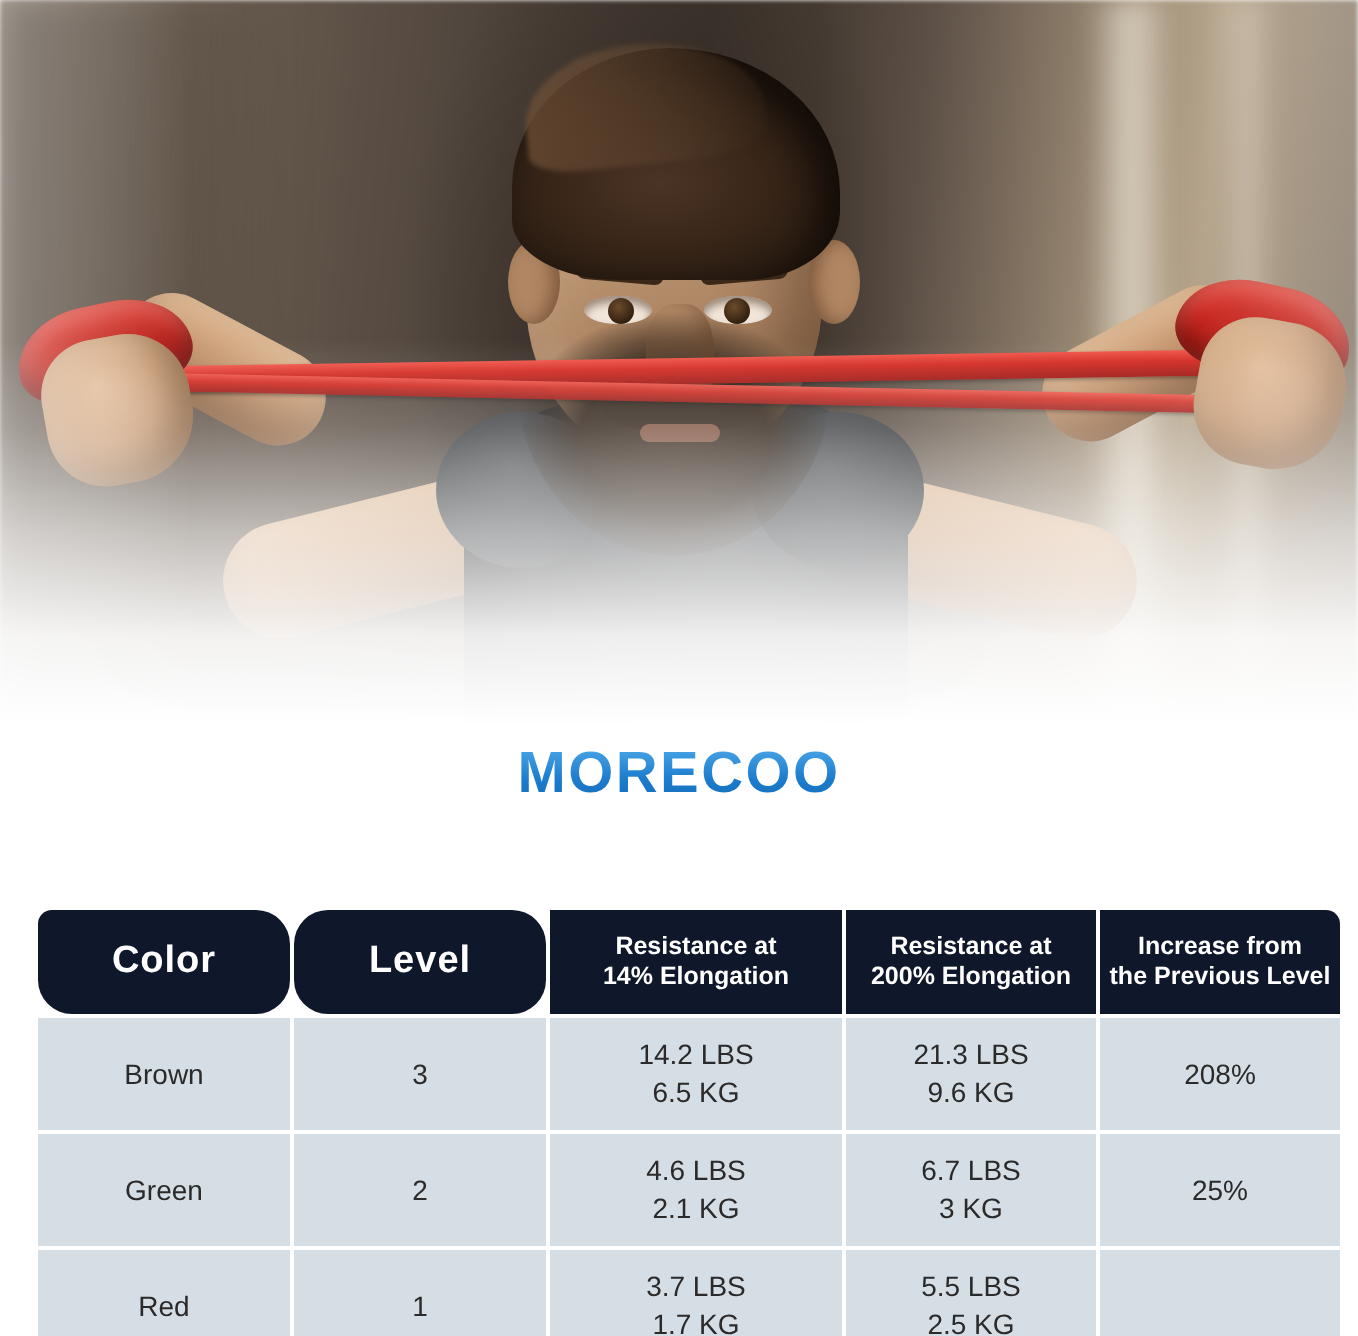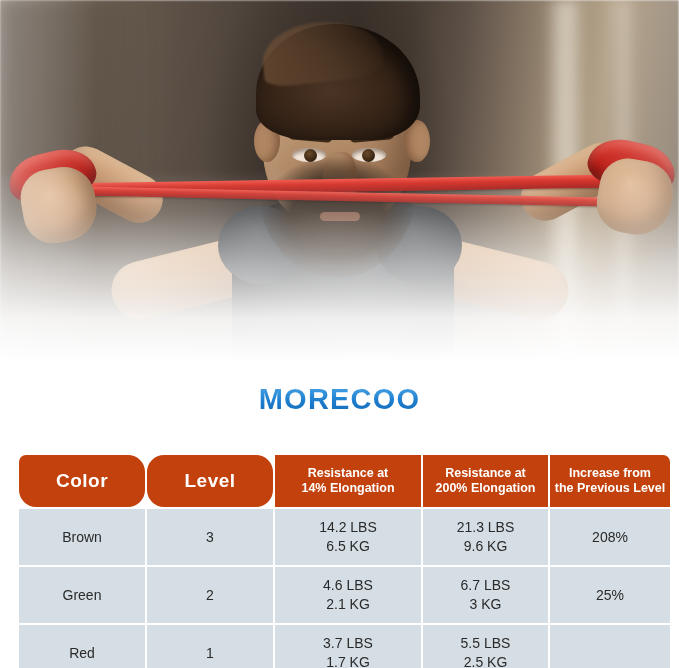--- a/index.html
+++ b/index.html
@@ -237,21 +237,21 @@
   .title-line1 {
     font-size: 29px;
     font-weight: bold;
     letter-spacing: 1.2px;
     color: #1b7fd1;
     background: linear-gradient(180deg, #4fa9e8 0%, #1c7ccd 55%, #1569b5 100%);
     -webkit-background-clip: text;
     background-clip: text;
     -webkit-text-fill-color: transparent;
     line-height: 1.1;
-    margin: 12px;
+    margin: 0;
   }
   .title-line2 {
     font-size: 31px;
     font-weight: bold;
     letter-spacing: 0.6px;
     color: #1b7fd1;
     background: linear-gradient(180deg, #4fa9e8 0%, #1c7ccd 55%, #1569b5 100%);
     -webkit-background-clip: text;
     background-clip: text;
     -webkit-text-fill-color: transparent;
@@ -264,21 +264,21 @@
   .chart-table {
     position: absolute;
     left: 17px;
     top: 453px;
     width: 647px;
     border-collapse: separate;
     border-spacing: 2px;
     table-layout: fixed;
   }
   .chart-table th {
-    background: #c2410c;
+    background: #0f172a;
     color: #ffffff;
     font-size: 12.5px;
     font-weight: bold;
     line-height: 1.22;
     padding: 7px 2px;
     height: 38px;
     vertical-align: middle;
     text-align: center;
   }
   .chart-table th.big {

